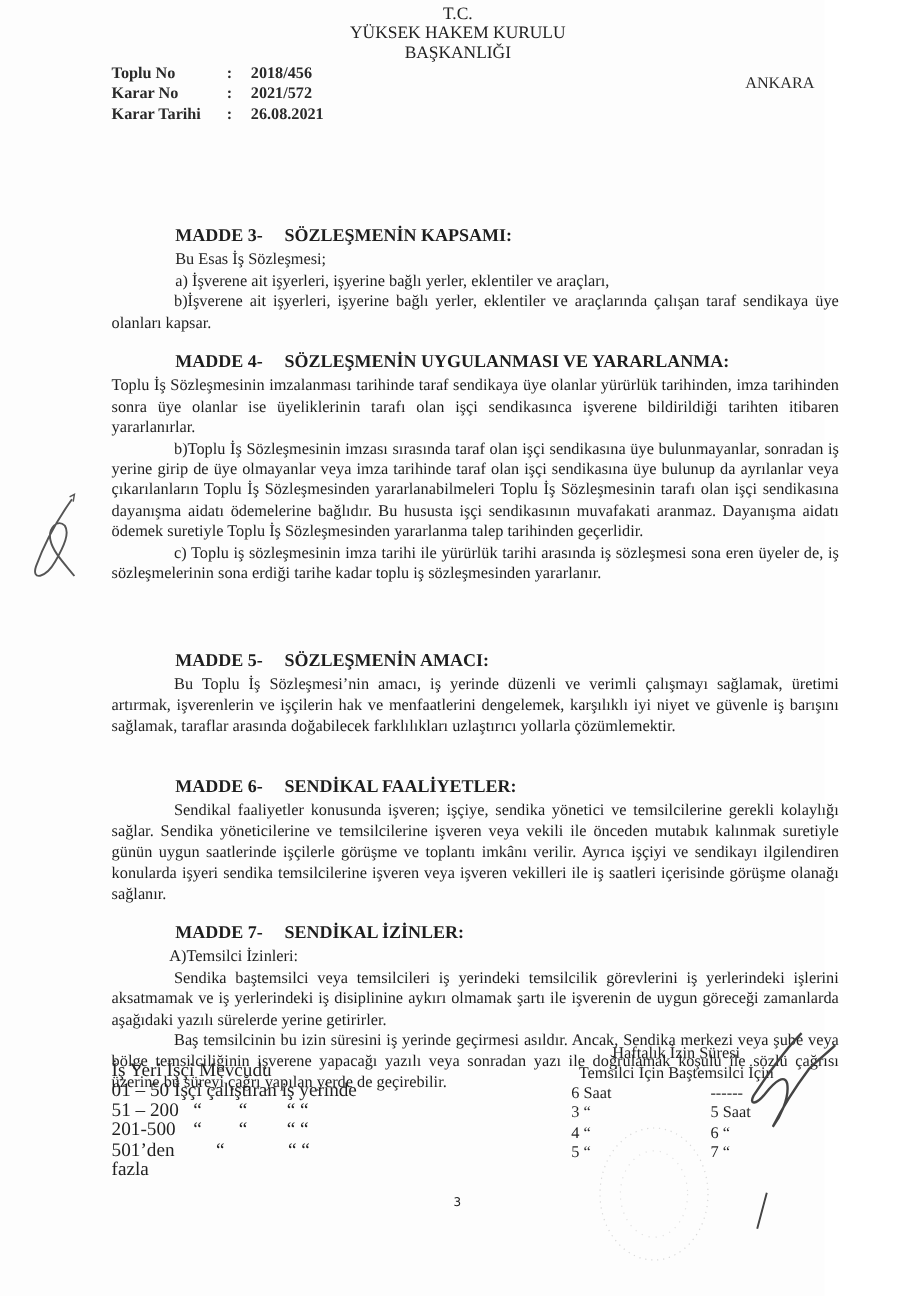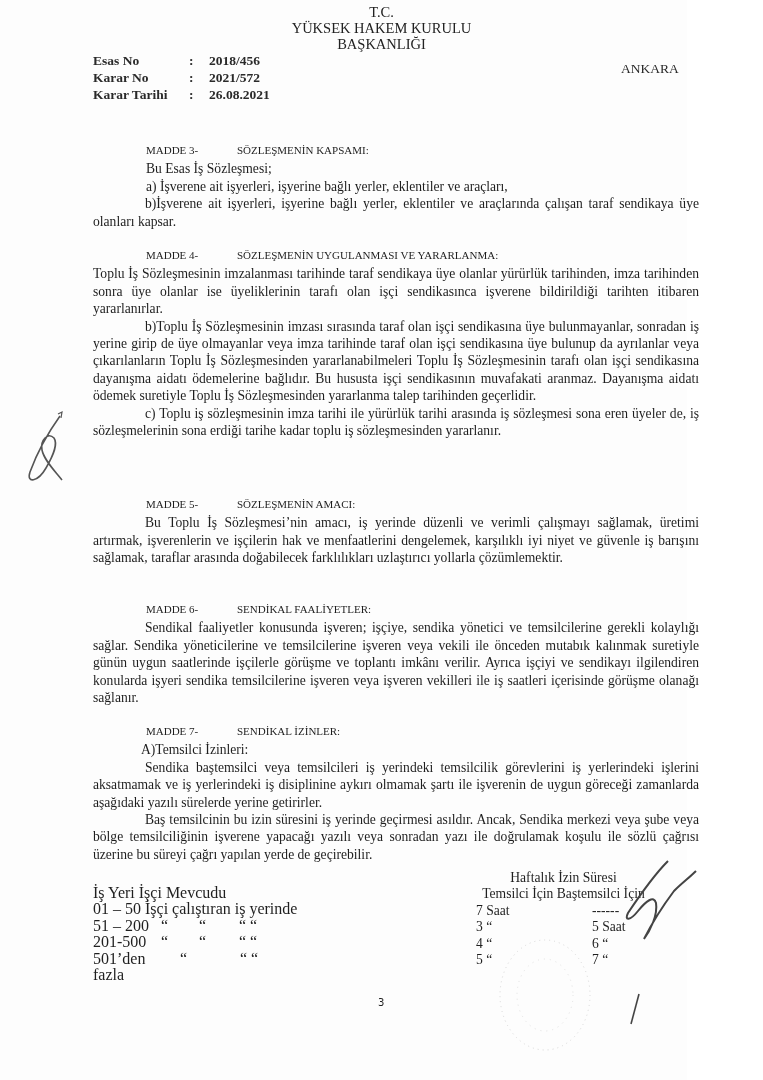--- a/index.html
+++ b/index.html
@@ -12,21 +12,21 @@
       position: absolute; left: 0; width: 763px; top: 4px; text-align: center;
       font-size: 14.5px; line-height: 16px; color: #222;
     }
     .meta { position: absolute; left: 93px; top: 52px; font-weight: bold; font-size: 13.5px; line-height: 17px; color: #2a2a2a; }
     .meta-row { display: flex; }
     .meta-label { width: 96px; }
     .meta-colon { width: 20px; }
     .city { position: absolute; left: 621px; top: 61px; font-size: 13.5px; color: #2a2a2a; }
 
     .body { position: absolute; left: 93px; width: 606px; font-size: 13.6px; line-height: 17.4px; text-align: justify; color: #1e1e1e; }
-    .section-title { font-weight: normal; font-size: 11px; padding-left: 53px; margin-bottom: 1px; }
+    .section-title { font-weight: bold; font-size: 15px; padding-left: 53px; margin-bottom: 1px; margin-top: 47px; }
     .section-title .num { display: inline-block; width: 91px; }
     .indent { text-indent: 52px; }
     .indent-small { padding-left: 53px; }
     p { margin: 0; }
 
     .table-left { position: absolute; left: 93px; top: 885px; font-size: 16px; line-height: 16.4px; }
     .table-left .row { display: flex; }
     .table-left .q { width: 32px; }
     .table-right { position: absolute; left: 466px; top: 870px; font-size: 13.6px; line-height: 16.4px; }
     .tr-title { text-align: center; width: 195px; }
@@ -43,21 +43,21 @@
 <div class="page">
 
   <div class="header-center">
     <div>T.C.</div>
     <div>YÜKSEK HAKEM KURULU</div>
     <div>BAŞKANLIĞI</div>
   </div>
 
   <div class="meta">
     <div class="meta-row">
-      <span class="meta-label">Esas No</span>
+      <span class="meta-label">Toplu No</span>
       <span class="meta-colon">:</span>
       <span>2018/456</span>
     </div>
     <div class="meta-row">
       <span class="meta-label">Karar No</span>
       <span class="meta-colon">:</span>
       <span>2021/572</span>
     </div>
     <div class="meta-row">
       <span class="meta-label">Karar Tarihi</span>
@@ -119,21 +119,21 @@
       <span style="width:87px">501’den fazla</span>
       <span class="q" style="width:60px">“</span>
       <span>“  “</span>
     </div>
   </div>
 
   <div class="table-right">
     <div class="tr-title">Haftalık İzin Süresi</div>
     <div class="tr-title">Temsilci İçin Baştemsilci İçin</div>
     <div class="tr-row">
-      <span class="a">7 Saat</span>
+      <span class="a">6 Saat</span>
       <span class="b">------</span>
     </div>
     <div class="tr-row">
       <span class="a">3  “</span>
       <span class="b">5 Saat</span>
     </div>
     <div class="tr-row">
       <span class="a">4  “</span>
       <span class="b">6  “</span>
     </div>

